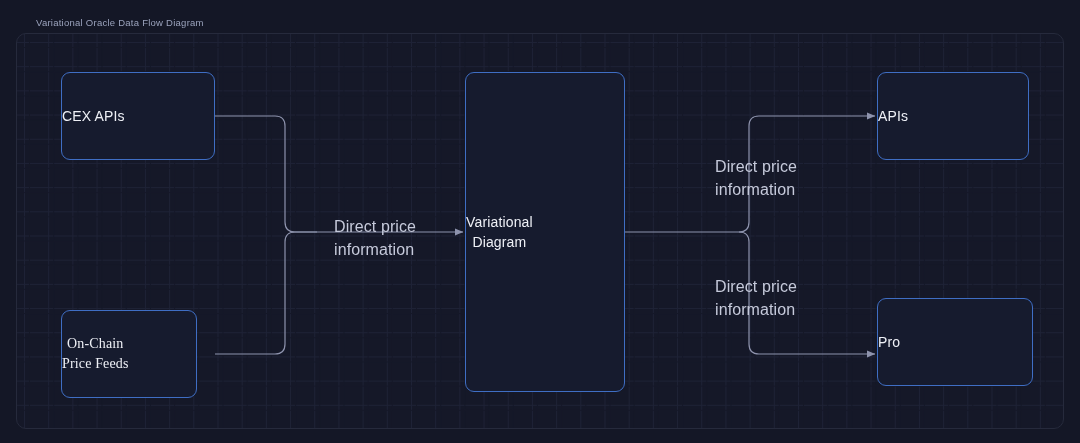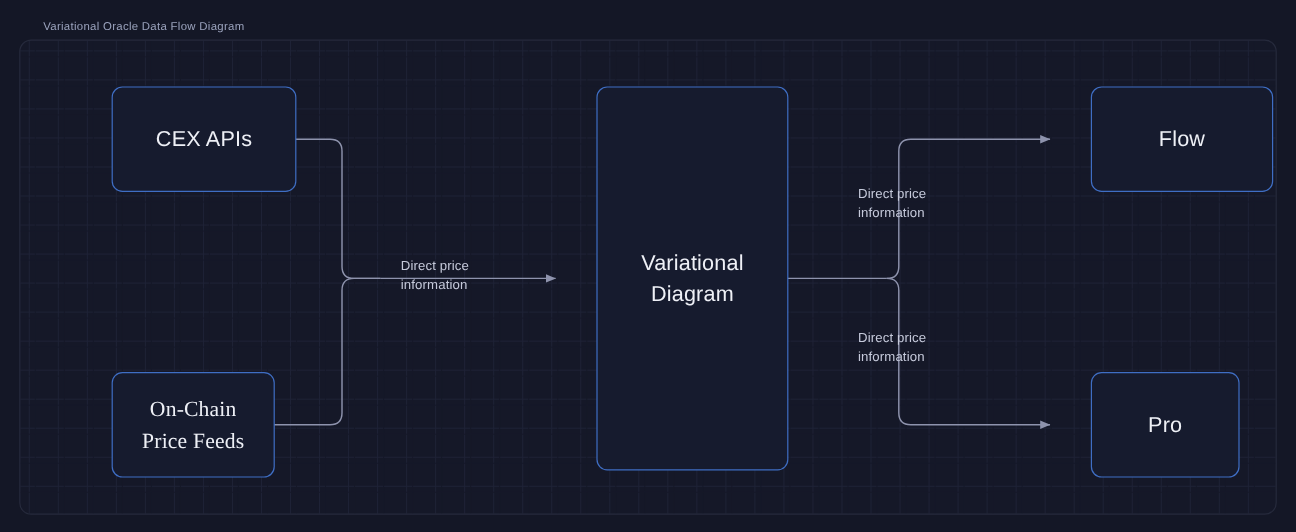--- a/index.html
+++ b/index.html
@@ -84,44 +84,42 @@
     stroke: #8e93ad;
     stroke-width: 1.2px;
   }
 
   
   .node {
     position: absolute;
     z-index: 3;
     display: flex;
     align-items: center;
-    justify-content: center;
     text-align: center;
     border: 1.3px solid #3f6ec4;
     border-radius: 9px;
     background: #161b2e;
     color: #eef0f6;
-    font-size: 18px;
+    font-size: 14px;
     line-height: 1.45;
     letter-spacing: 0.15px;
-    margin-left: 32px;
   }
   .node-label { display: block; white-space: pre-line; }
 
   #node-cex      { left: 44px;  top: 38px;  width: 154px; height: 88px; }
   #node-onchain  { left: 44px;  top: 276px; width: 136px; height: 88px; font-family: Liberation Serif, serif; }
   #node-oracle   { left: 448px; top: 38px;  width: 160px; height: 320px; }
   #node-omni     { left: 860px; top: 38px;  width: 152px; height: 88px; }
-  #node-pro      { left: 860px; top: 276px; width: 124px; height: 88px; }
+  #node-pro      { left: 860px; top: 264px; width: 156px; height: 88px; }
 
   
   .edge-label {
     position: absolute;
     z-index: 4;
-    font-size: 11px;
+    font-size: 16px;
     line-height: 1.45;
     color: #c6cadb;
     white-space: pre-line;
     letter-spacing: 0.1px;
   }
   #label-in      { left: 317px; top: 181px; }
   #label-omni    { left: 698px; top: 121px; }
   #label-pro     { left: 698px; top: 241px; }
 </style>
 </head>
@@ -161,21 +159,21 @@
       <span class="node-label">On-Chain
 Price Feeds</span>
     </div>
 
     <div class="node" id="node-oracle">
       <span class="node-label">Variational
 Diagram</span>
     </div>
 
     <div class="node" id="node-omni">
-      <span class="node-label">Flow</span>
+      <span class="node-label">APIs</span>
     </div>
 
     <div class="node" id="node-pro">
       <span class="node-label">Pro</span>
     </div>
 
     <div class="edge-label" id="label-in">Direct price
 information</div>
 
     <div class="edge-label" id="label-omni">Direct price

